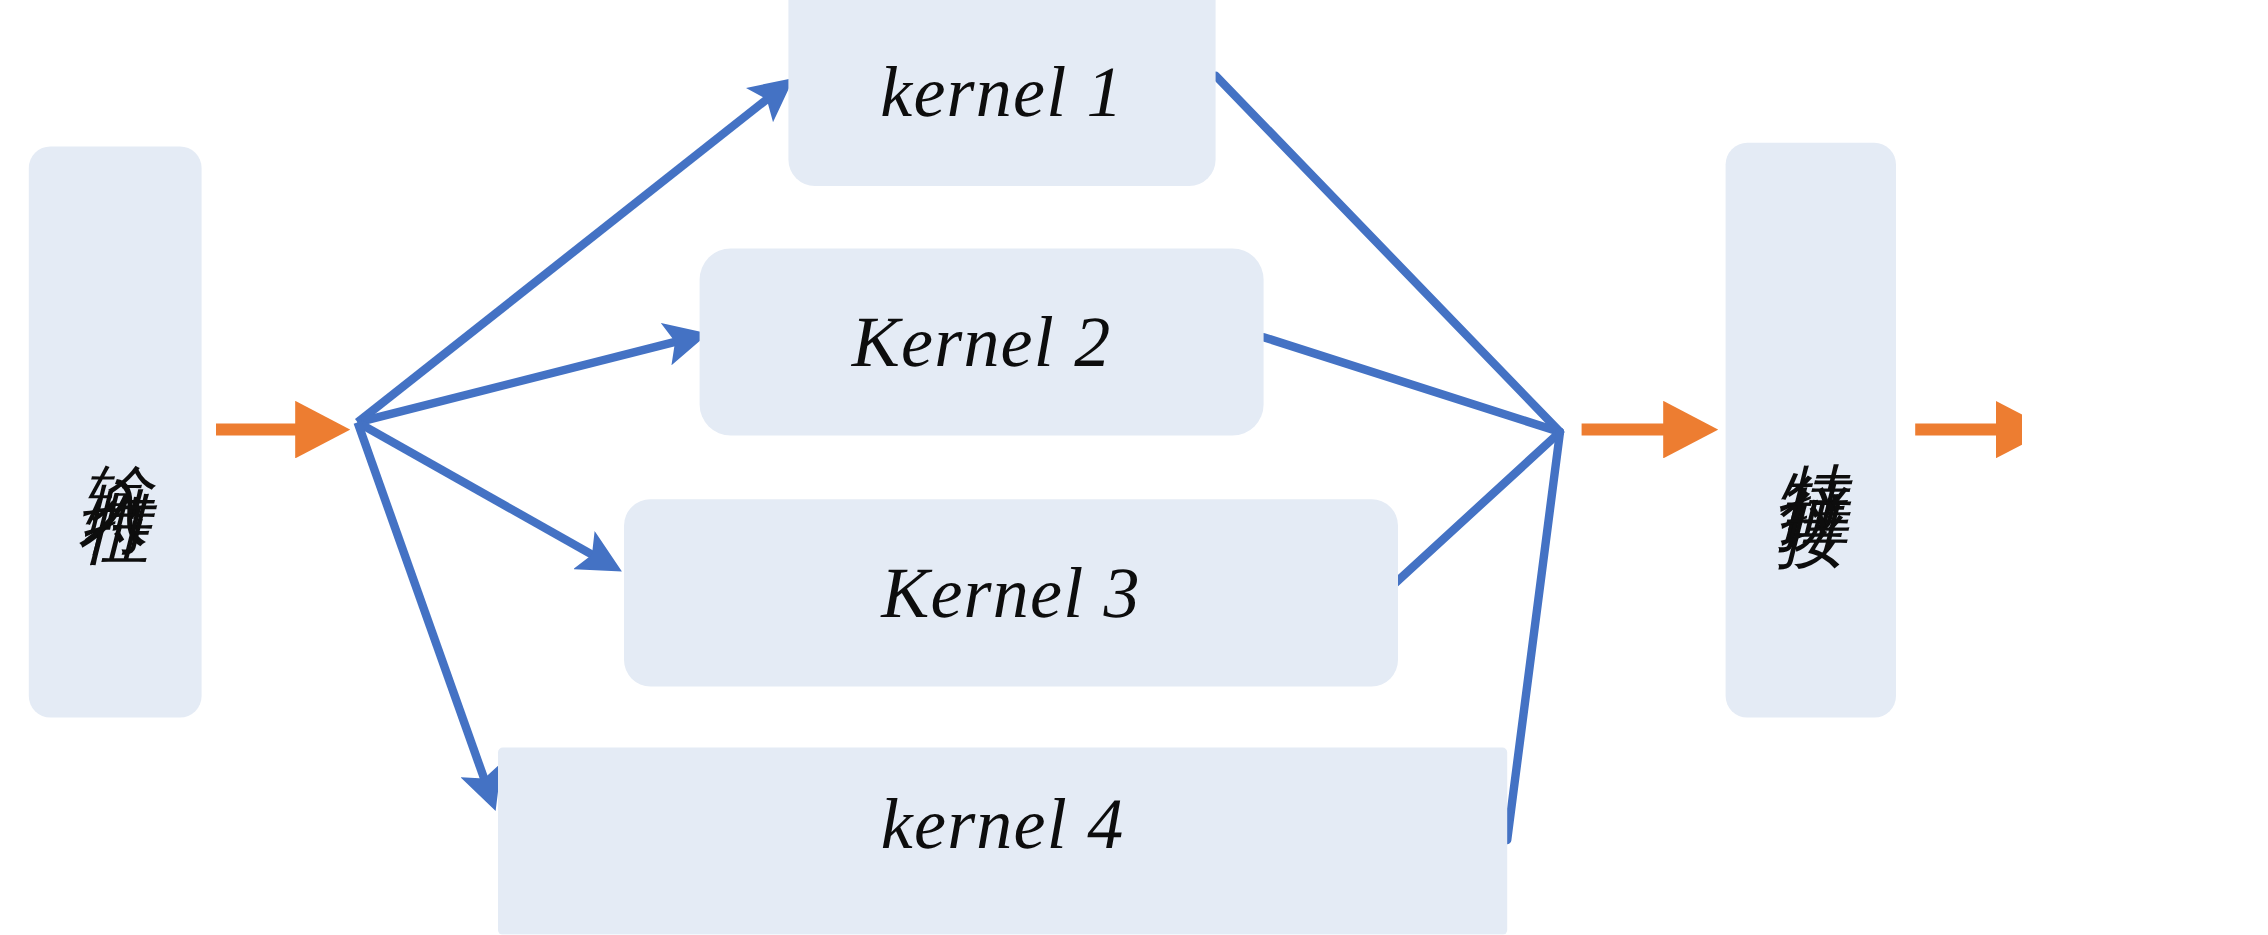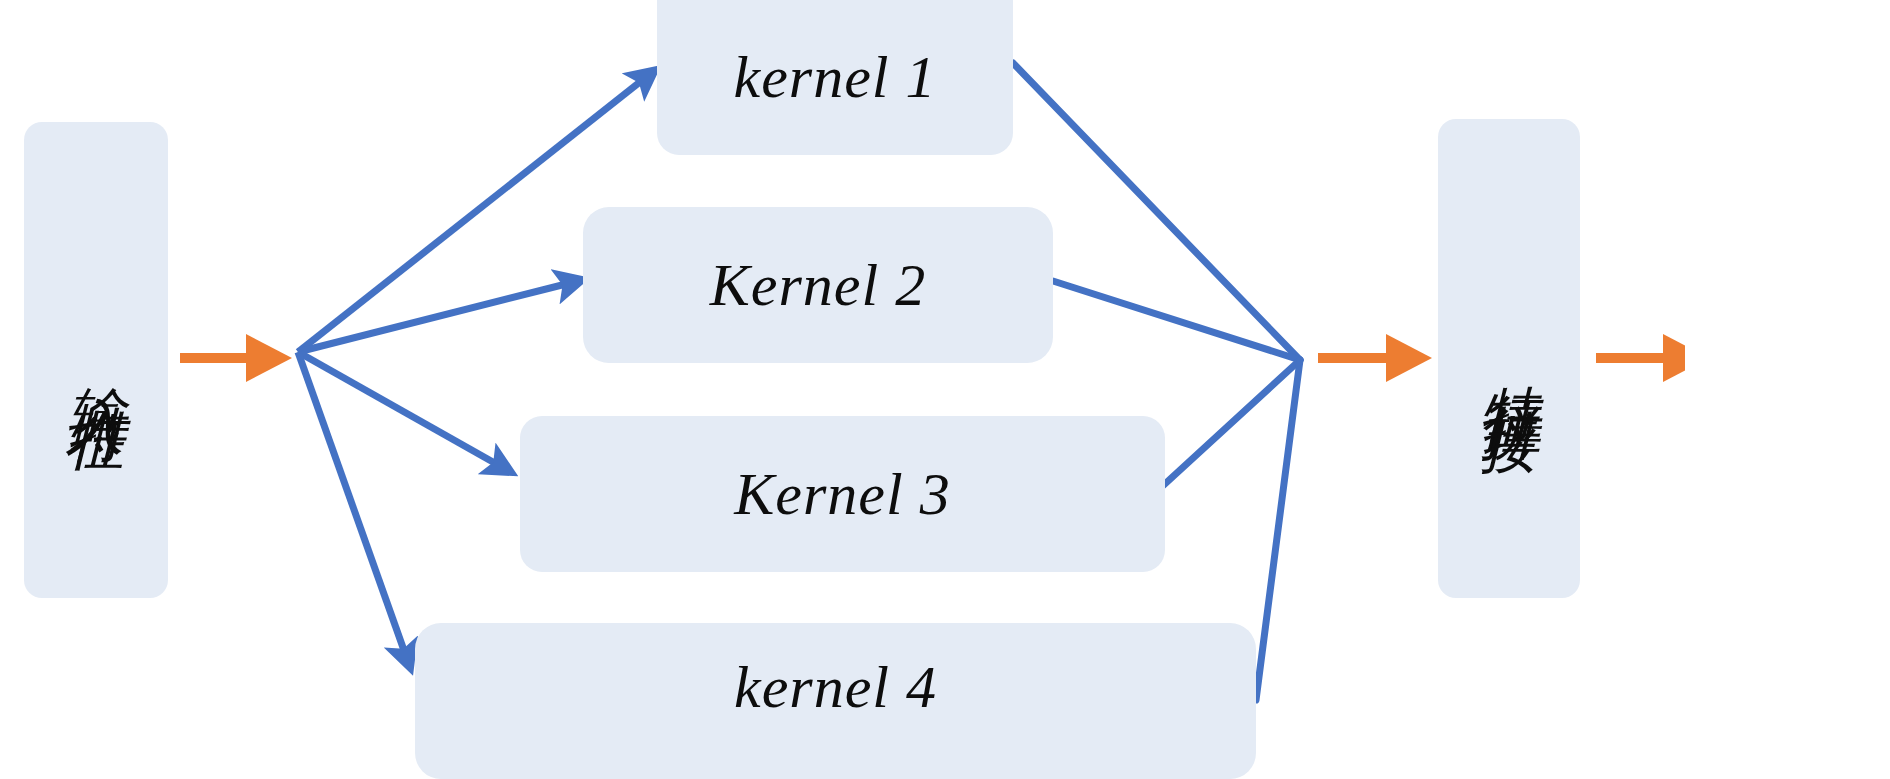--- a/index.html
+++ b/index.html
@@ -97,21 +97,21 @@
   </div>
 
   <div class="node-box" style="left:583px; top:207px; width:470px; height:156px; border-radius:26px;">
     <span class="h-label">Kernel 2</span>
   </div>
 
   <div class="node-box" style="left:510px; top:416px; width:645px; height:156px; border-radius:22px;margin-left:10px;">
     <span class="h-label">Kernel 3</span>
   </div>
 
-  <div class="node-box" style="left:415px; top:623px; width:841px; height:156px; border-radius:26px;">
+  <div class="node-box" style="left:415px; top:623px; width:841px; height:156px; border-radius:4px;">
     <span class="h-label" style="position:relative; top:-14px;">kernel 4</span>
   </div>
 
   <div class="node-box" style="left:1438px; top:119px; width:142px; height:479px;">
     <span class="v-label">特征拼接</span>
   </div>
 
   <div class="node-box" style="left:1723px; top:117px; width:144px; height:438px;">
     <span class="v-label">输出</span>
   </div>

